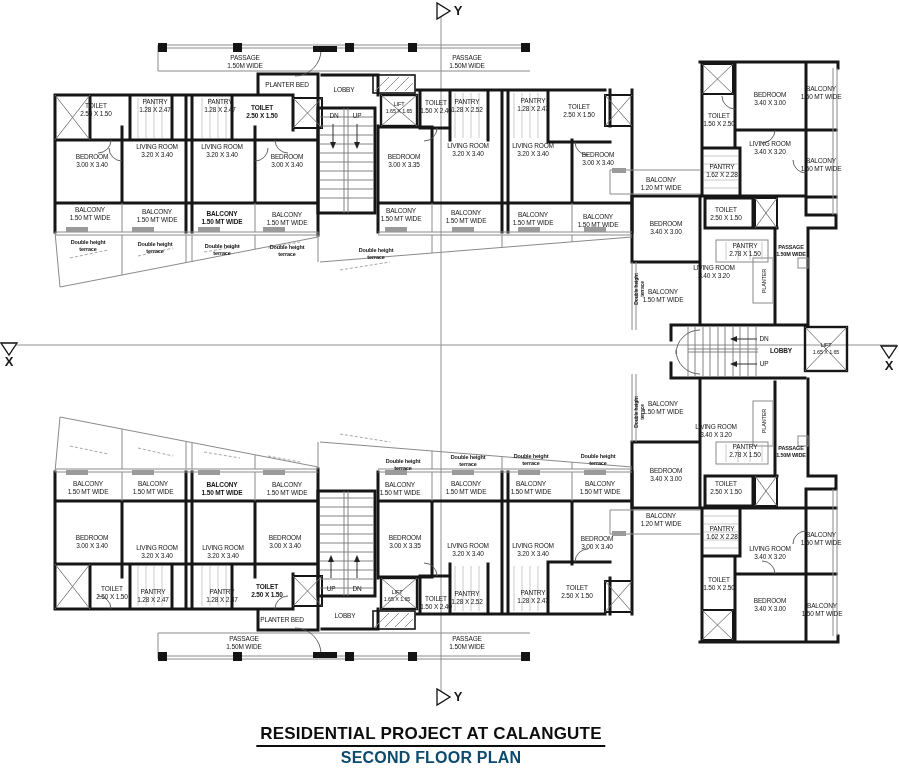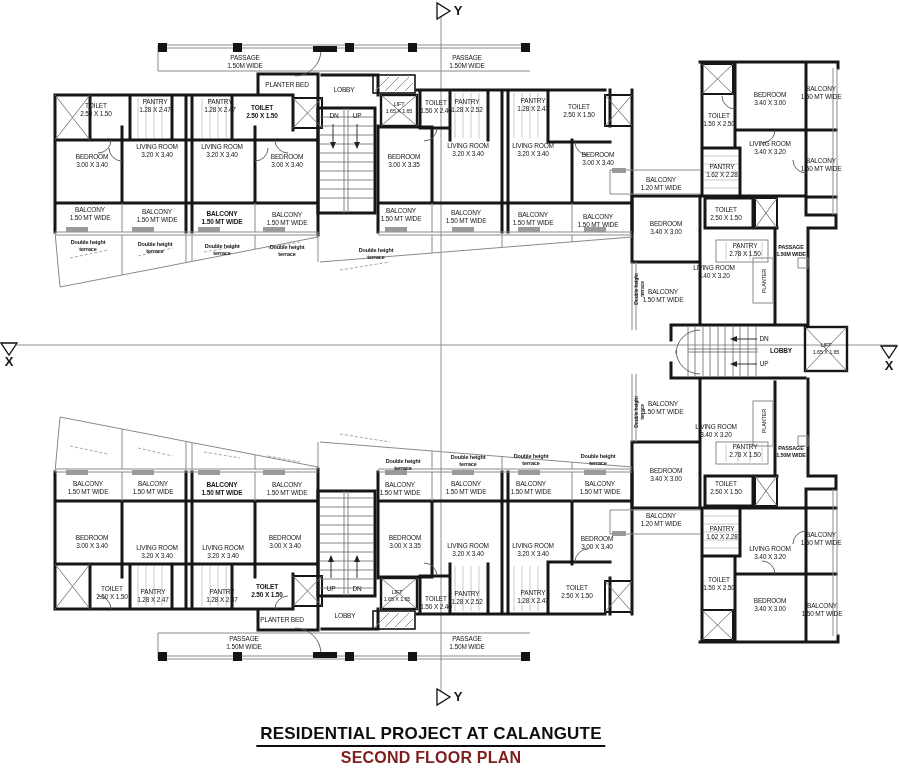--- a/index.html
+++ b/index.html
@@ -6,21 +6,21 @@
   #canvas{position:relative;width:899px;height:768px;background:#fff;overflow:hidden;
           font-family:"Liberation Sans",sans-serif;}
   #linework{position:absolute;left:0;top:0;}
   .lbl{position:absolute;transform:translate(-50%,-50%);font:400 6.5px/1.22 "Liberation Sans",sans-serif;
        color:#161616;text-align:center;white-space:pre-line;letter-spacing:-0.15px;}
   .lbl.b{font-weight:700;}
   .lbl.v{transform:translate(-50%,-50%) rotate(-90deg);}
   .title-wrap{position:absolute;left:431px;top:724px;transform:translateX(-50%);text-align:center;}
   .title1{display:inline-block;font:700 17px/1.15 "Liberation Sans",sans-serif;color:#0d0d0d;
           border-bottom:2px solid #0d0d0d;padding:0 4px 1px 4px;letter-spacing:0.2px;}
-  .title2{font:700 16px/1.2 "Liberation Sans",sans-serif;color:#7f1d1d;margin-top:1px;letter-spacing:0.2px;}
+  .title2{font:700 16px/1.2 "Liberation Sans",sans-serif;color:#0c4a6e;margin-top:1px;letter-spacing:0.2px;}
 </style>
 </head>
 <body>
 
 <div id="canvas">
 
   <svg id="linework" width="899" height="768" viewBox="0 0 899 768">
 
     <path d="M2,345 H897 M441,8 V700" stroke="#909090" stroke-width="1" fill="none"></path>
 

